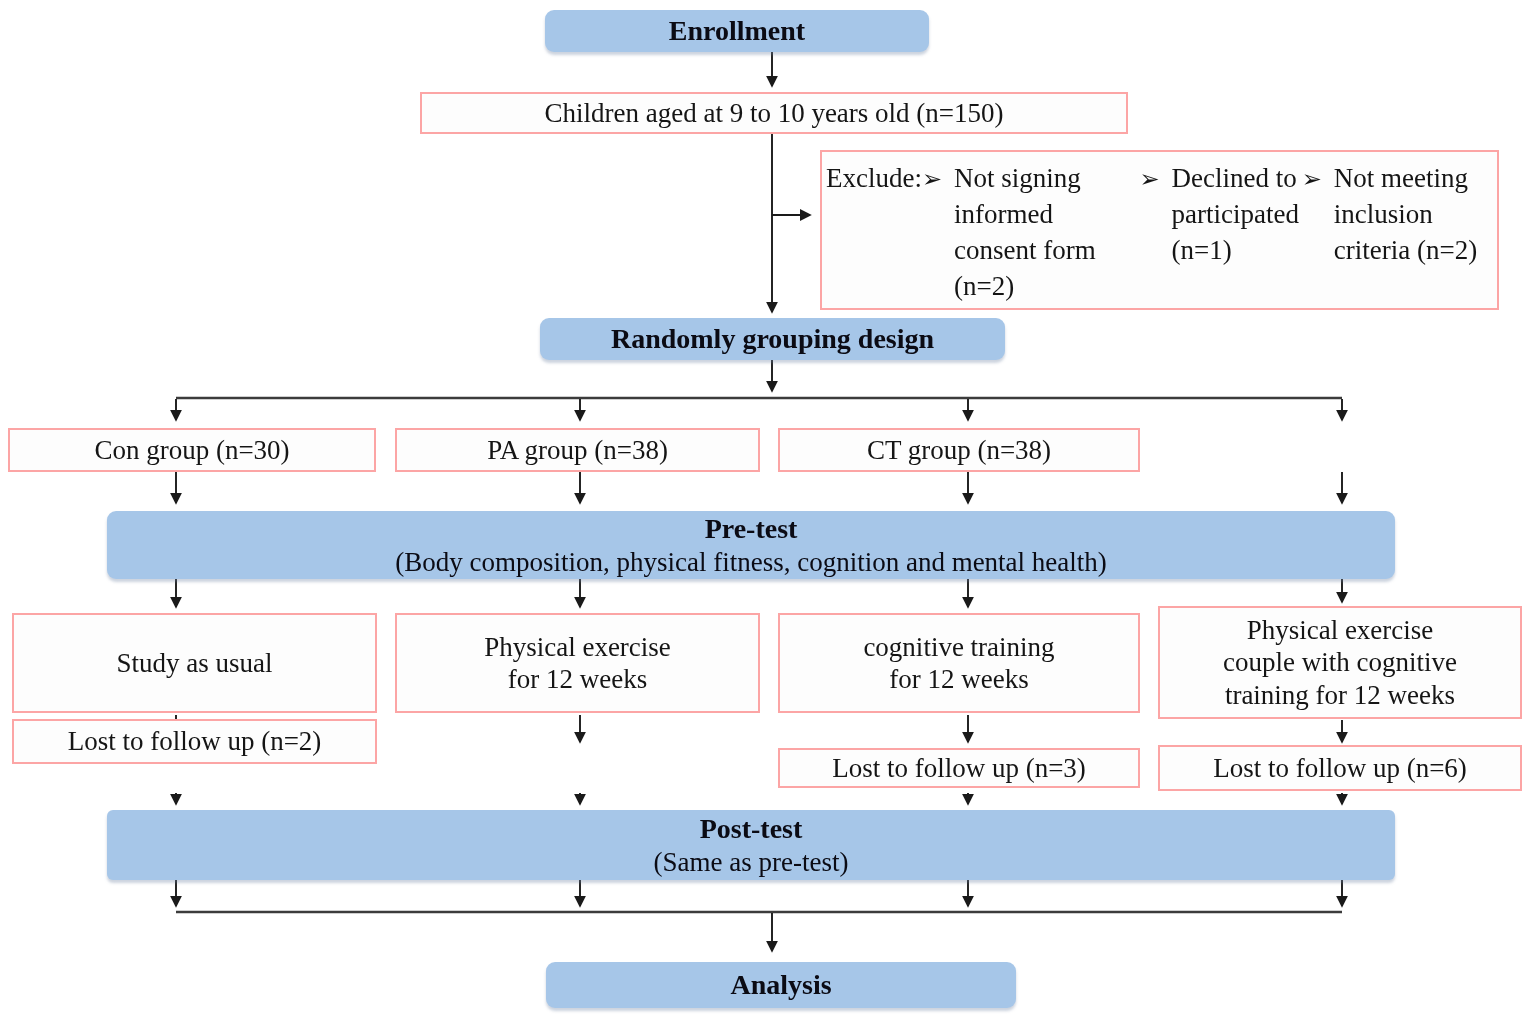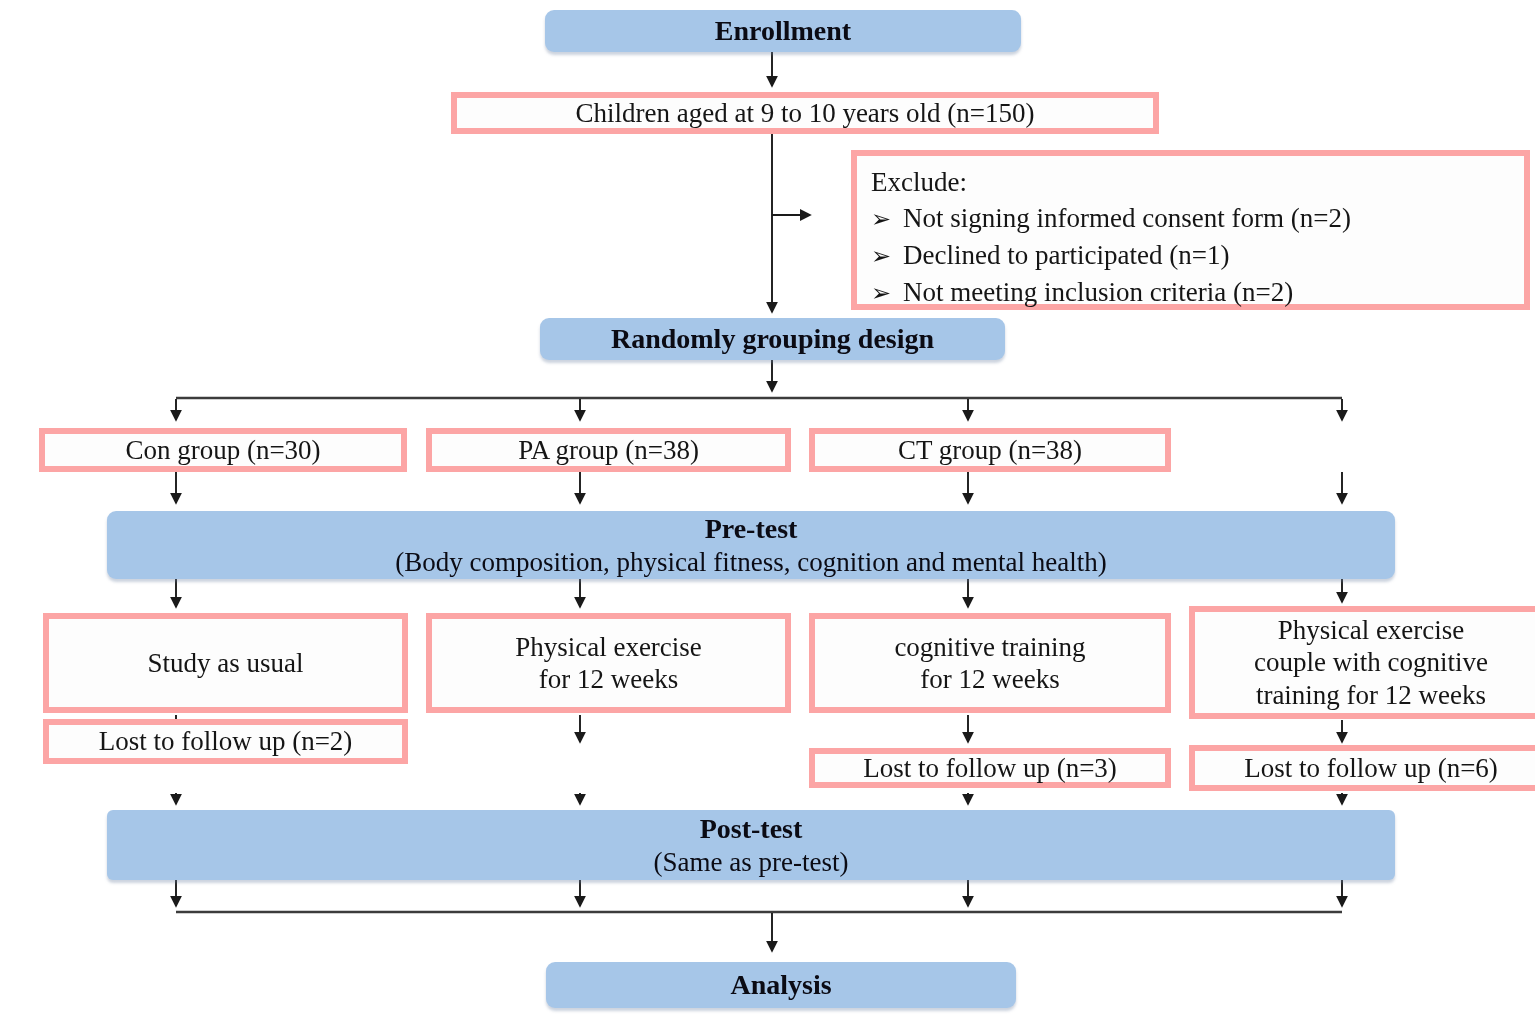--- a/index.html
+++ b/index.html
@@ -22,30 +22,29 @@
   }
   .blue{
     background:#a6c6e8;
     border-radius:9px;
     color:#0b0b14;
     box-shadow:0 3px 3px rgba(110,130,160,.35);
   }
   .blue .title{font-weight:700;font-size:28px;}
   .white{
     background:#fdfdfd;
-    border:6px solid #fca5a5;
+    border:2px solid #fca5a5;
     color:#151515;
-    margin-left:31px;
   }
   .stack{flex-direction:column;gap:1px;text-align:right;}
   .prewrap{white-space:pre-line;}
   .exclude{
     align-items:flex-start;justify-content:flex-start;
-    flex-direction:column;
-    padding:8px 14px;
+    flex-direction:row;
+    padding:8px 4px;
     text-align:left;
     line-height:36px;
   }
   .ex-item{display:flex;gap:12px;align-items:baseline;}
   .ex-bullet{font-family:"DejaVu Sans",sans-serif;font-size:24px;}
 </style>
 </head>
 <body>
 
 <div id="stage">
@@ -95,21 +94,21 @@
 
       <path d="M176,880 L176,906" marker-end="url(#arrow)"></path>
       <path d="M580,880 L580,906" marker-end="url(#arrow)"></path>
       <path d="M968,880 L968,906" marker-end="url(#arrow)"></path>
       <path d="M1342,880 L1342,906" marker-end="url(#arrow)"></path>
 
       <path d="M772,913 L772,951" marker-end="url(#arrow)"></path>
     </g>
   </svg>
 
-  <div class="box blue" style="left:545px;top:10px;width:476px;height:42px;">
+  <div class="box blue" style="left:545px;top:10px;width:384px;height:42px;">
     <span class="title">Enrollment</span>
   </div>
 
   <div class="box white" style="left:420px;top:92px;width:708px;height:42px;">
     <span>Children aged at 9 to 10 years old (n=150)</span>
   </div>
 
   <div class="box white exclude" style="left:820px;top:150px;width:679px;height:160px;">
     <div>Exclude:</div>
     <div class="ex-item">

